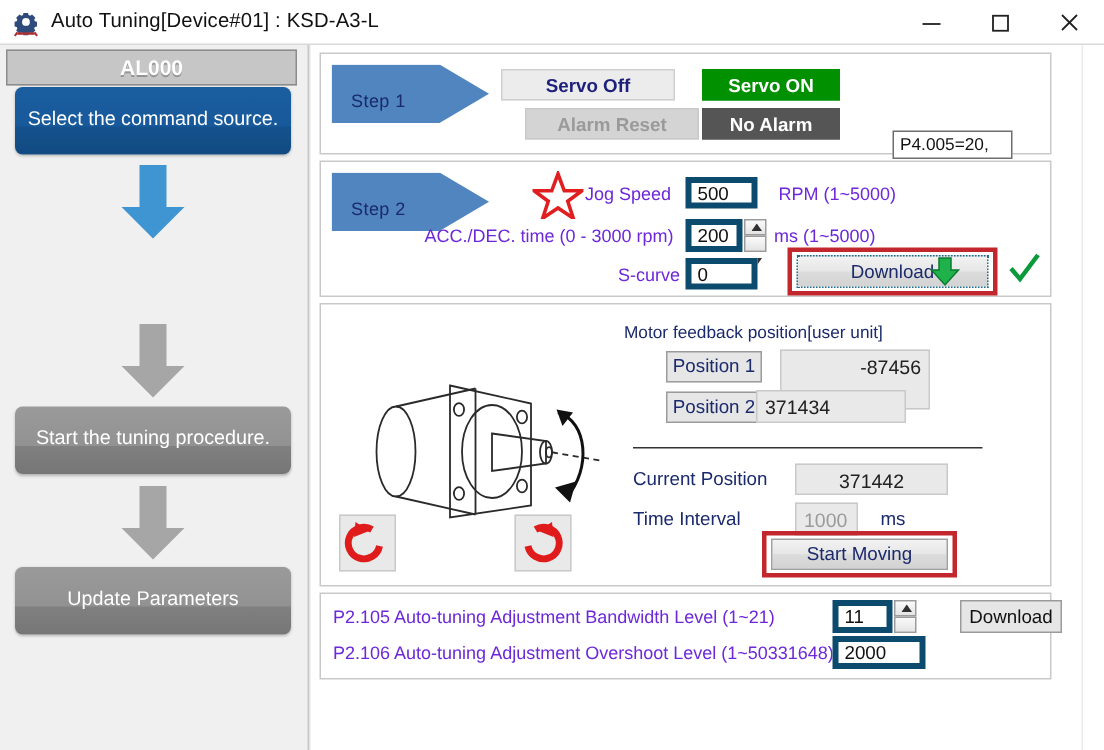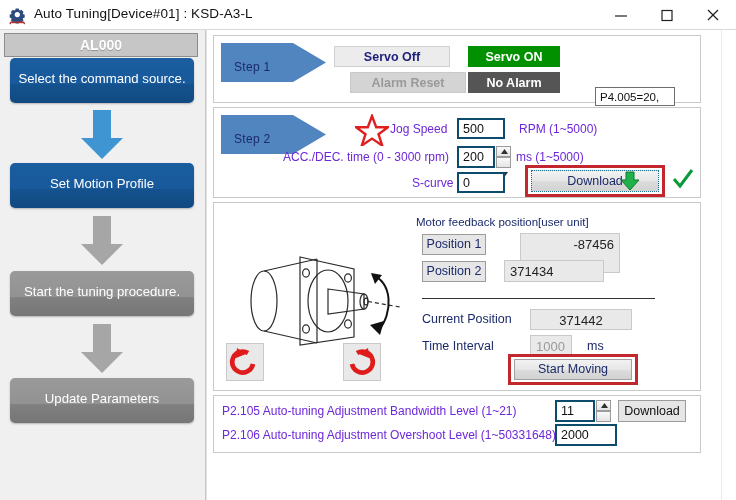--- a/index.html
+++ b/index.html
@@ -50,30 +50,30 @@
   
   .chev{position:absolute;height:39px;color:#eaf2fa;font-size:26px;line-height:39px;
         padding-left:13px;letter-spacing:.3px;}
   .chev .shape{position:absolute;left:0;top:0;height:39px;width:105px;background:#5085bf;
         clip-path:polygon(0 0, 72px 0, 105px 50%, 72px 100%, 0 100%);z-index:0;}
   .chev .lbl{position:relative;z-index:1;}
 
   
   .lbl{position:absolute;font-size:12px;color:#1b2a6b;white-space:nowrap;}
   .lbl-dark{position:absolute;font-size:12px;color:#6d28d9;white-space:nowrap;}
-  .tbox{position:absolute;border:2px solid #0c4a6e;background:#fff;font-size:12.5px;
+  .tbox{position:absolute;border:4px solid #0c4a6e;background:#fff;font-size:12.5px;
         color:#111;padding:2px 4px;box-sizing:border-box;line-height:16px;}
   .robox{position:absolute;border:1px solid #c9c9c9;background:#e9e9e9;font-size:13px;
         color:#222;padding:2px 5px;box-sizing:border-box;line-height:17px;}
   .robox.grey-txt{color:#9a9a9a;}
   .btn3d{position:absolute;border:1px solid #a0a0a0;
         background:linear-gradient(180deg,#f2f2f2 0%,#e6e6e6 50%,#dcdcdc 51%,#d2d2d2 100%);
         font-size:12.5px;color:#1b2a6b;text-align:center;box-sizing:border-box;cursor:default;}
   .btn-flat{position:absolute;border:1px solid #9b9b9b;background:#e6e6e6;
-        font-size:12.5px;color:#1b2a6b;text-align:center;box-sizing:border-box;cursor:default;}
+        font-size:12.5px;color:#1b2a6b;text-align:center;box-sizing:border-box;cursor:default;margin-left:22px;}
   .redring{position:absolute;border:3px solid #c1272d;box-sizing:border-box;}
 
   
   .st-btn{position:absolute;height:21px;line-height:21px;text-align:center;
       font-size:12.5px;font-weight:bold;box-sizing:border-box;cursor:default;}
   .st-off{background:#ececec;border:1px solid #cfcfcf;color:#1d1f7a;}
   .st-on{background:#009000;border:1px solid #009000;color:#ffffff;}
   .st-dis{background:#d4d4d4;border:1px solid #c9c9c9;color:#9a9a9a;}
   .st-dark{background:#555555;border:1px solid #555555;color:#ffffff;}
 
@@ -137,23 +137,20 @@
     <div class="navbtn blue nav1">
       <span>Select the command source.</span>
     </div>
 
     <div class="arrow-dn arr1">
       <svg width="48" height="50" viewBox="0 0 48 50">
         <polygon points="15,0 33,0 33,28 45,28 24,49 3,28 15,28" fill="#3f95d2"></polygon>
       </svg>
     </div>
 
-    <div class="navbtn blue nav2">
-      <span>Set Motion Profile</span>
-    </div>
 
     <div class="arrow-dn arr2">
       <svg width="48" height="50" viewBox="0 0 48 50">
         <polygon points="15,0 33,0 33,28 45,28 24,49 3,28 15,28" fill="#a6a6a6"></polygon>
       </svg>
     </div>
 
     <div class="navbtn grey nav3">
       <span>Start the tuning procedure.</span>
     </div>

